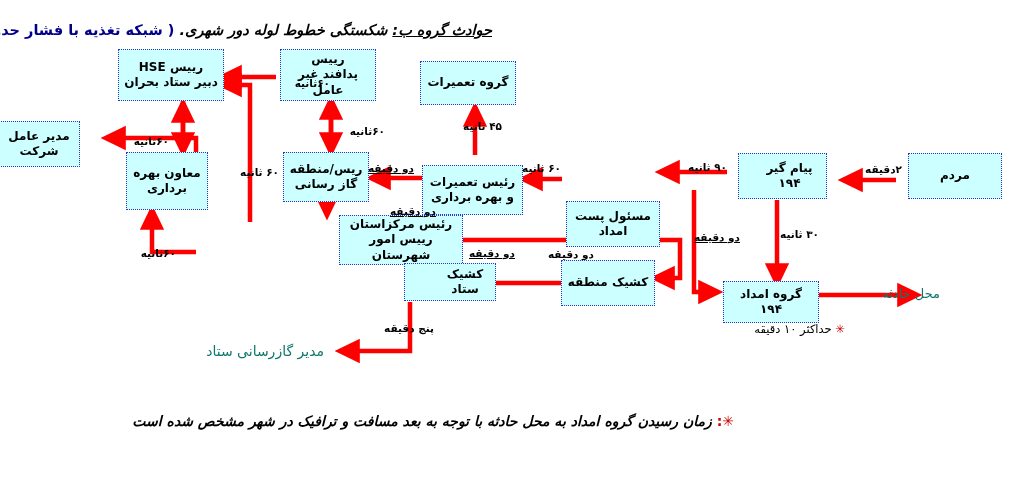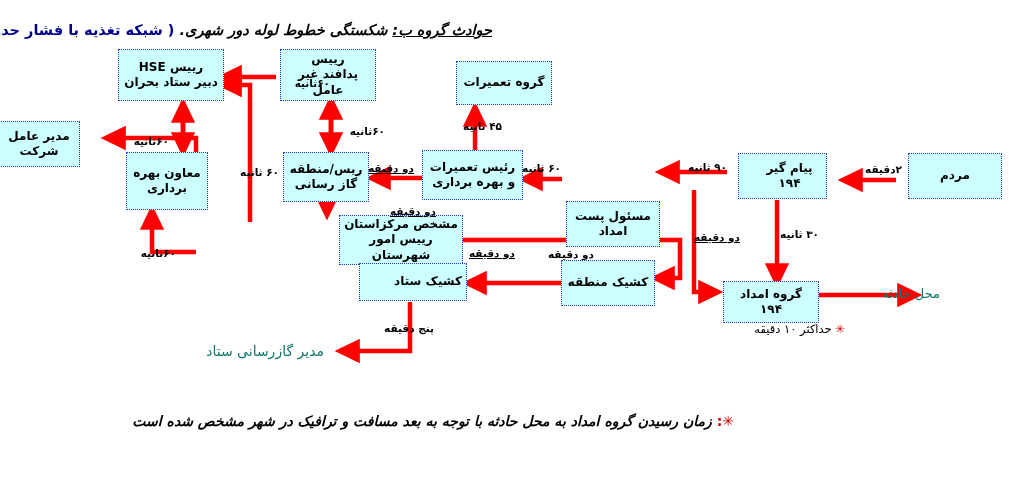--- a/index.html
+++ b/index.html
@@ -166,21 +166,21 @@
     </div>
   </div>
 
   <div class="box" style="right:648px; top:49px; width:96px; height:52px;">
     <div>
       <span>رییس</span>
       <span>پدافند غیر عامل</span>
     </div>
   </div>
 
-  <div class="box" style="right:472px; top:61px; width:96px; height:44px;">
+  <div class="box" style="right:508px; top:61px; width:96px; height:44px;">
     <div>
       <span>گروه تعمیرات</span>
     </div>
   </div>
 
   <div class="box" style="right:944px; top:121px; width:82px; height:46px;">
     <div>
       <span>مدیر عامل</span>
       <span>شرکت</span>
     </div>
@@ -193,21 +193,21 @@
     </div>
   </div>
 
   <div class="box" style="right:655px; top:152px; width:86px; height:50px;">
     <div>
       <span>ریس/منطقه</span>
       <span>گاز رسانی</span>
     </div>
   </div>
 
-  <div class="box" style="right:501px; top:150px; width:101px; height:50px;text-align:right;">
+  <div class="box" style="right:501px; top:165px; width:101px; height:50px;">
     <div>
       <span>رئیس تعمیرات</span>
       <span>و بهره برداری</span>
     </div>
   </div>
 
   <div class="box" style="right:364px; top:153px; width:94px; height:46px;margin-top:48px;">
     <div>
       <span>مسئول پست</span>
       <span>امداد</span>
@@ -221,26 +221,26 @@
   </div>
 
   <div class="box" style="right:22px; top:153px; width:94px; height:46px;">
     <div>
       <span>مردم</span>
     </div>
   </div>
 
   <div class="box" style="right:561px; top:215px; width:124px; height:50px;">
     <div>
-      <span>مشخص مرکزاستان</span>
+      <span>رئیس مرکزاستان</span>
       <span>ریيس امور شهرستان</span>
     </div>
   </div>
 
-  <div class="box" style="right:557px; top:263px; width:108px; height:38px;padding-left:32px;">
+  <div class="box" style="right:528px; top:263px; width:92px; height:38px;padding-left:32px;">
     <div>
       <span>كشيک ستاد</span>
     </div>
   </div>
 
   <div class="box" style="right:369px; top:260px; width:94px; height:46px;">
     <div>
       <span>كشيک منطقه</span>
     </div>
   </div>

